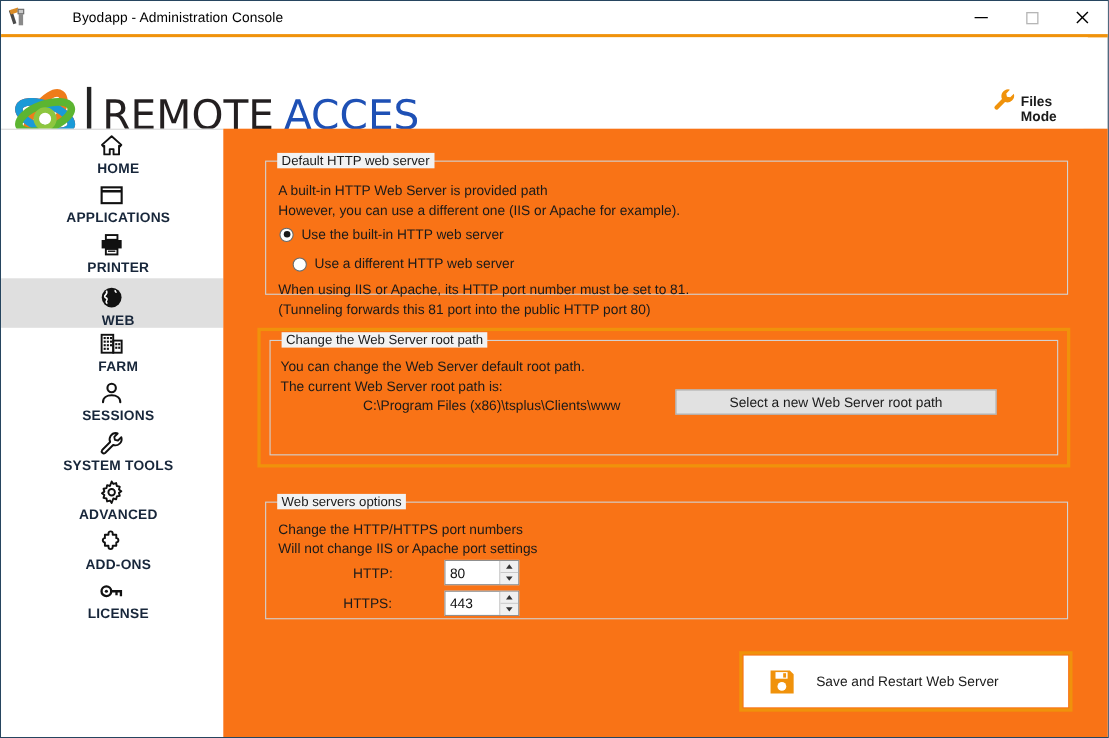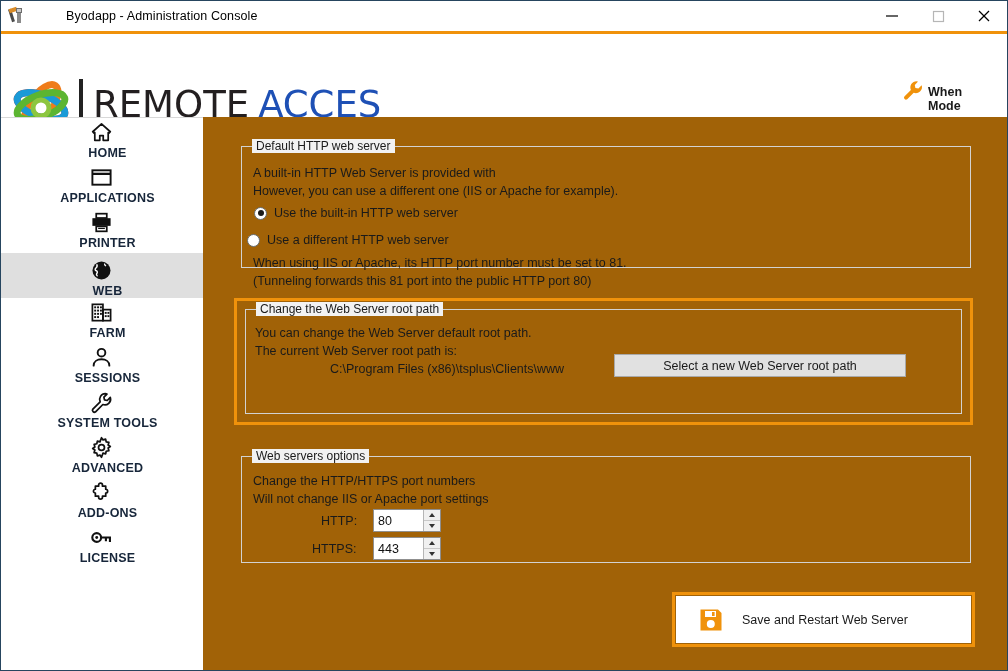--- a/index.html
+++ b/index.html
@@ -250,21 +250,21 @@
     color: #17263a;
     letter-spacing: 0.2px;
   }
 
   
   .content {
     position: absolute;
     left: 202px; top: 116px;
     width: 804px;
     height: 553px;
-    background: #a16207;
+    background: #f97316;
     box-sizing: border-box;
   }
 
   .groupbox {
     position: absolute;
     border: 1px solid #d2d2d2;
     background: transparent;
     box-sizing: border-box;
   }
   .groupbox > .gb-title {
@@ -339,20 +339,21 @@
   }
 
   .spin {
     position: absolute;
     height: 23px;
     background: #ffffff;
     border: 1px solid #8f8f8f;
     box-sizing: border-box;
     display: flex;
     align-items: stretch;
+    margin-left: 31px;
   }
   .spin-val {
     flex: 1;
     display: flex;
     align-items: center;
     padding-left: 4px;
     font-size: 12.5px;
     color: #111;
   }
   .spin-btns {
@@ -459,21 +460,21 @@
     <div class="brand-text">
       <span class="brand-remote">REMOTE</span>
       <span class="brand-acces">ACCES</span>
     </div>
 
     <div class="lite-wrench">
       <svg width="24" height="24" viewBox="0 0 24 24">
         <path d="M15.5 3.2a6.2 6.2 0 0 0-5.6 8.8L3.4 18.5a2 2 0 0 0 2.8 2.8l6.5-6.5a6.2 6.2 0 0 0 8-7.6l-3.3 3.3-3-0.6-0.6-3 3.3-3.3a6.2 6.2 0 0 0-1.6-0.4z" fill="#f0920b"></path>
       </svg>
     </div>
-    <div class="lite-label">When Mode</div>
+    <div class="lite-label">Files Mode</div>
 
     <div class="help-link">
       <span class="help-circle">?</span>
       <span>Help</span>
     </div>
 
     <div class="lang-select">
       <span class="lang-value">English</span>
       <span class="lang-arrow">
           <i></i>
@@ -600,29 +601,29 @@
       </span>
       <span class="nav-label">LICENSE</span>
     </div>
   </div>
 
   <div class="content">
 
     <div class="groupbox" style="left:38px; top:29px; width:730px; height:122px;">
       <div class="gb-title">Default HTTP web server</div>
       <div class="gb-body">
-        <div class="txt" style="left:11px; top:19px;">A built-in HTTP Web Server is provided with</div>
+        <div class="txt" style="left:11px; top:19px;">A built-in HTTP Web Server is provided path</div>
         <div class="txt" style="left:11px; top:37px;">However, you can use a different one (IIS or Apache for example).</div>
 
         <div class="radio-row" style="left:12px; top:59px;">
           <span class="radio checked"></span>
           <span class="radio-label">Use the built-in HTTP web server</span>
         </div>
 
-        <div class="radio-row" style="left:5px; top:86px;align-items:flex-end;">
+        <div class="radio-row" style="left:24px; top:86px;align-items:flex-end;">
           <span class="radio"></span>
           <span class="radio-label">Use a different HTTP web server</span>
         </div>
 
         <div class="txt" style="left:11px; top:109px;">When using IIS or Apache, its HTTP port number must be set to 81.</div>
         <div class="txt" style="left:11px; top:127px;">(Tunneling forwards this 81 port into the public HTTP port 80)</div>
       </div>
     </div>
 
     <div class="highlight" style="left:31px; top:181px; width:739px; height:127px;"></div>

